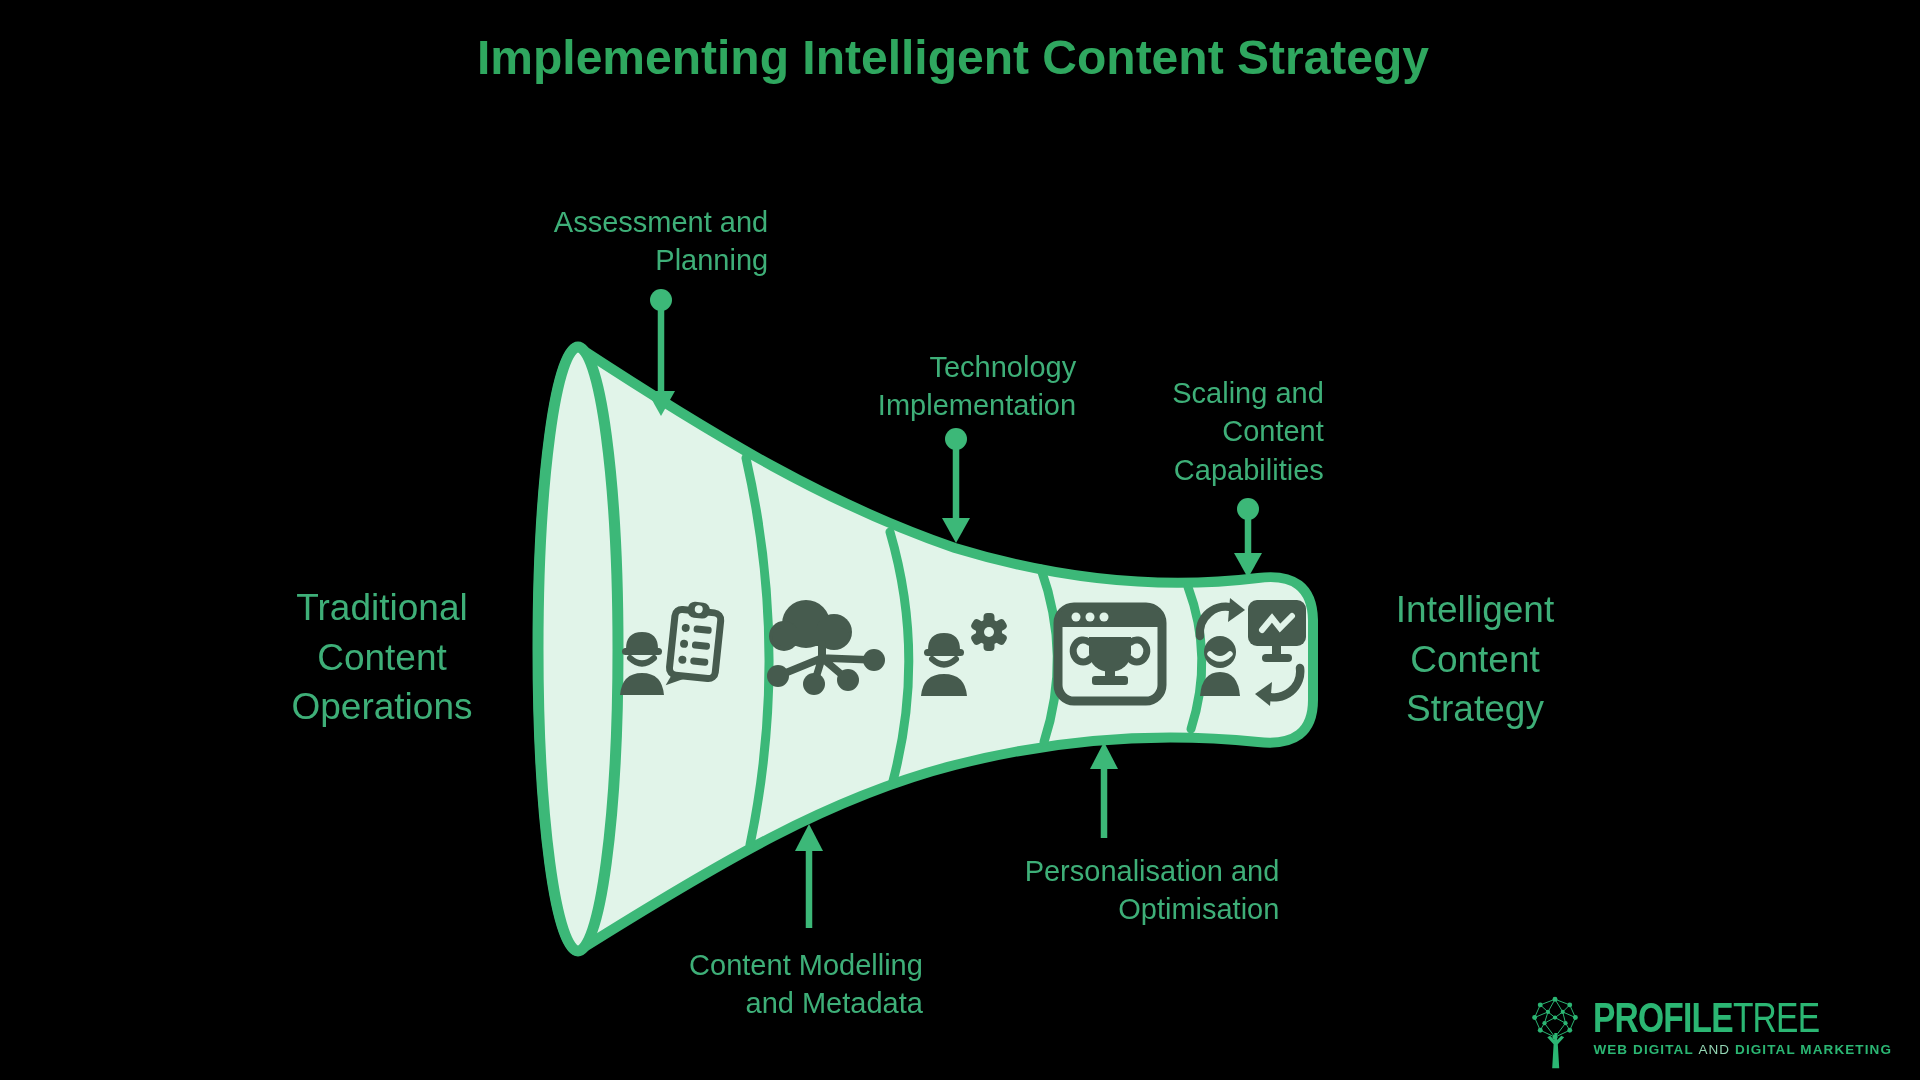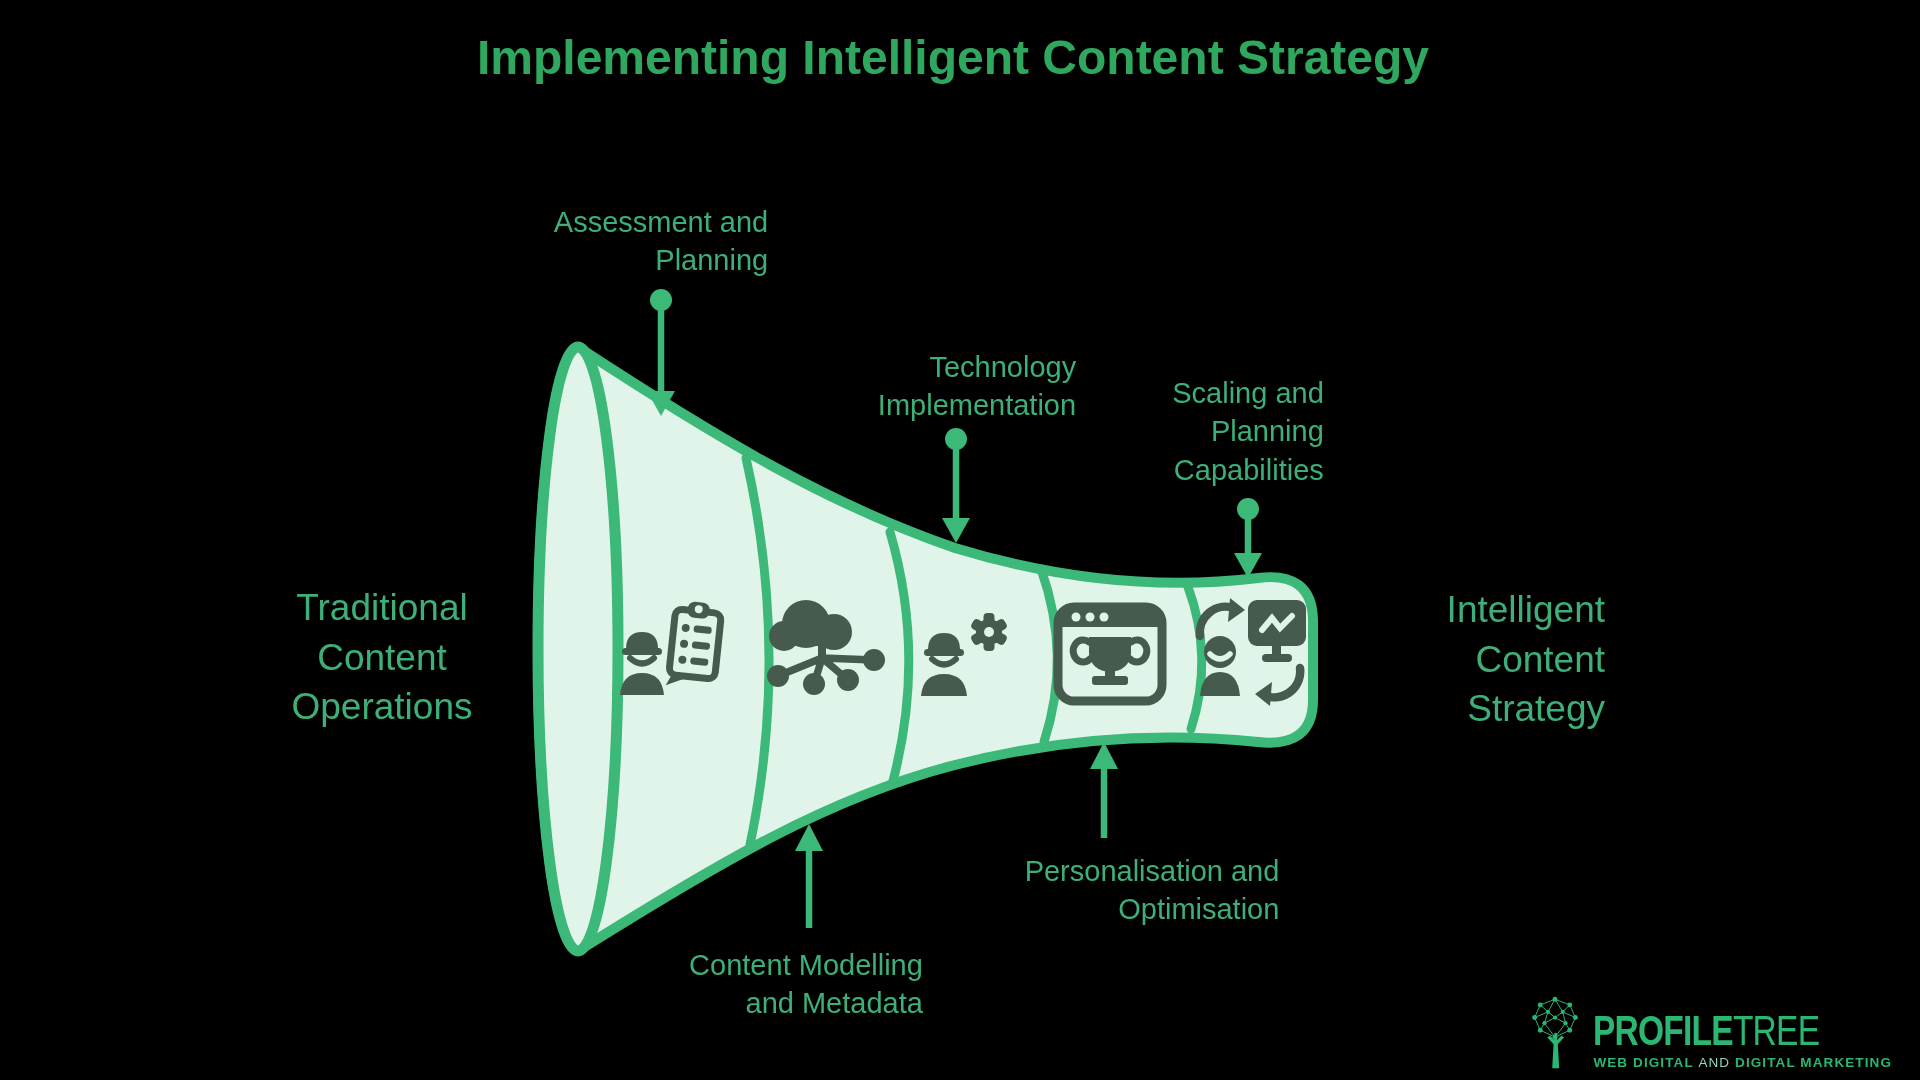--- a/index.html
+++ b/index.html
@@ -22,33 +22,33 @@
   .diagram-svg{position:absolute;left:0;top:0;}
   .label{
     position:absolute;color:var(--label-green);white-space:pre-line;
     font-size:29px;line-height:1.32;text-align:right;transform:translateX(-50%);
   }
   .side-label{
     position:absolute;color:var(--label-green);white-space:pre-line;
     font-size:37px;line-height:1.34;
   }
   .side-label.right-align{text-align:center;}
-  .side-label.left-align{text-align:right;}
+  .side-label.left-align{text-align:center;}
   .funnel-outline{fill:var(--funnel-fill);stroke:var(--accent);stroke-width:10;stroke-linejoin:round;}
   .funnel-mouth{fill:var(--funnel-fill);stroke:var(--accent);stroke-width:11;}
   .divider{fill:none;stroke:var(--accent);stroke-width:9;stroke-linecap:round;}
   .callout-line{stroke:var(--accent);stroke-width:6.5;}
   .callout-dot{fill:var(--accent);}
   .callout-head{fill:var(--accent);}
   .ic{fill:var(--icon-dark);}
   .ic-stroke{fill:none;stroke:var(--icon-dark);stroke-linecap:round;}
   .ic-light{fill:var(--funnel-fill);}
   .ic-light-stroke{fill:none;stroke:var(--funnel-fill);stroke-linecap:round;}
   .logo{
-    position:absolute;right:28px;bottom:10px;display:flex;align-items:flex-end;gap:12px;
+    position:absolute;right:28px;bottom:10px;display:flex;align-items:flex-start;gap:12px;
   }
   .logo-text-col{display:flex;flex-direction:column;align-items:flex-start;}
   .logo-wordmark{display:inline-block;transform:scaleX(0.78);transform-origin:left center;
     font-size:43px;line-height:1.0;color:var(--logo-green);letter-spacing:-1px;white-space:nowrap;}
   .logo-wordmark .bold{font-weight:800;}
   .logo-wordmark .light{font-weight:400;}
   .logo-tagline{font-size:13.5px;font-weight:bold;color:var(--logo-green);
     letter-spacing:1.1px;margin-top:3px;white-space:nowrap;}
   .logo-tagline .mid{color:var(--logo-light);font-weight:normal;}
   .tree-lines{stroke:var(--logo-green);stroke-width:1.4;fill:none;}
@@ -184,21 +184,21 @@
       <path class="ic-stroke" stroke-width="8.5" d="M 50 16 A 26 26 0 0 1 16 44"></path>
       <polygon class="ic" points="20,54 5,42 22,30"></polygon>
     </g>
   </svg>
 
   <div class="label" style="left:661px;top:203px;">Assessment and
 Planning</div>
   <div class="label" style="left:956px;top:348px;margin-left:21px;">Technology
 Implementation</div>
   <div class="label" style="left:1248px;top:374px;">Scaling and
-Planning
+Content
 Capabilities</div>
   <div class="label" style="left:806px;top:946px;">Content Modelling
 and Metadata</div>
   <div class="label" style="left:1152px;top:852px;">Personalisation and
 Optimisation</div>
 
   <div class="side-label right-align" style="left:257px;width:250px;top:583px;">Traditional
 Content
 Operations</div>
   <div class="side-label left-align" style="left:1345px;width:260px;top:585px;">Intelligent

